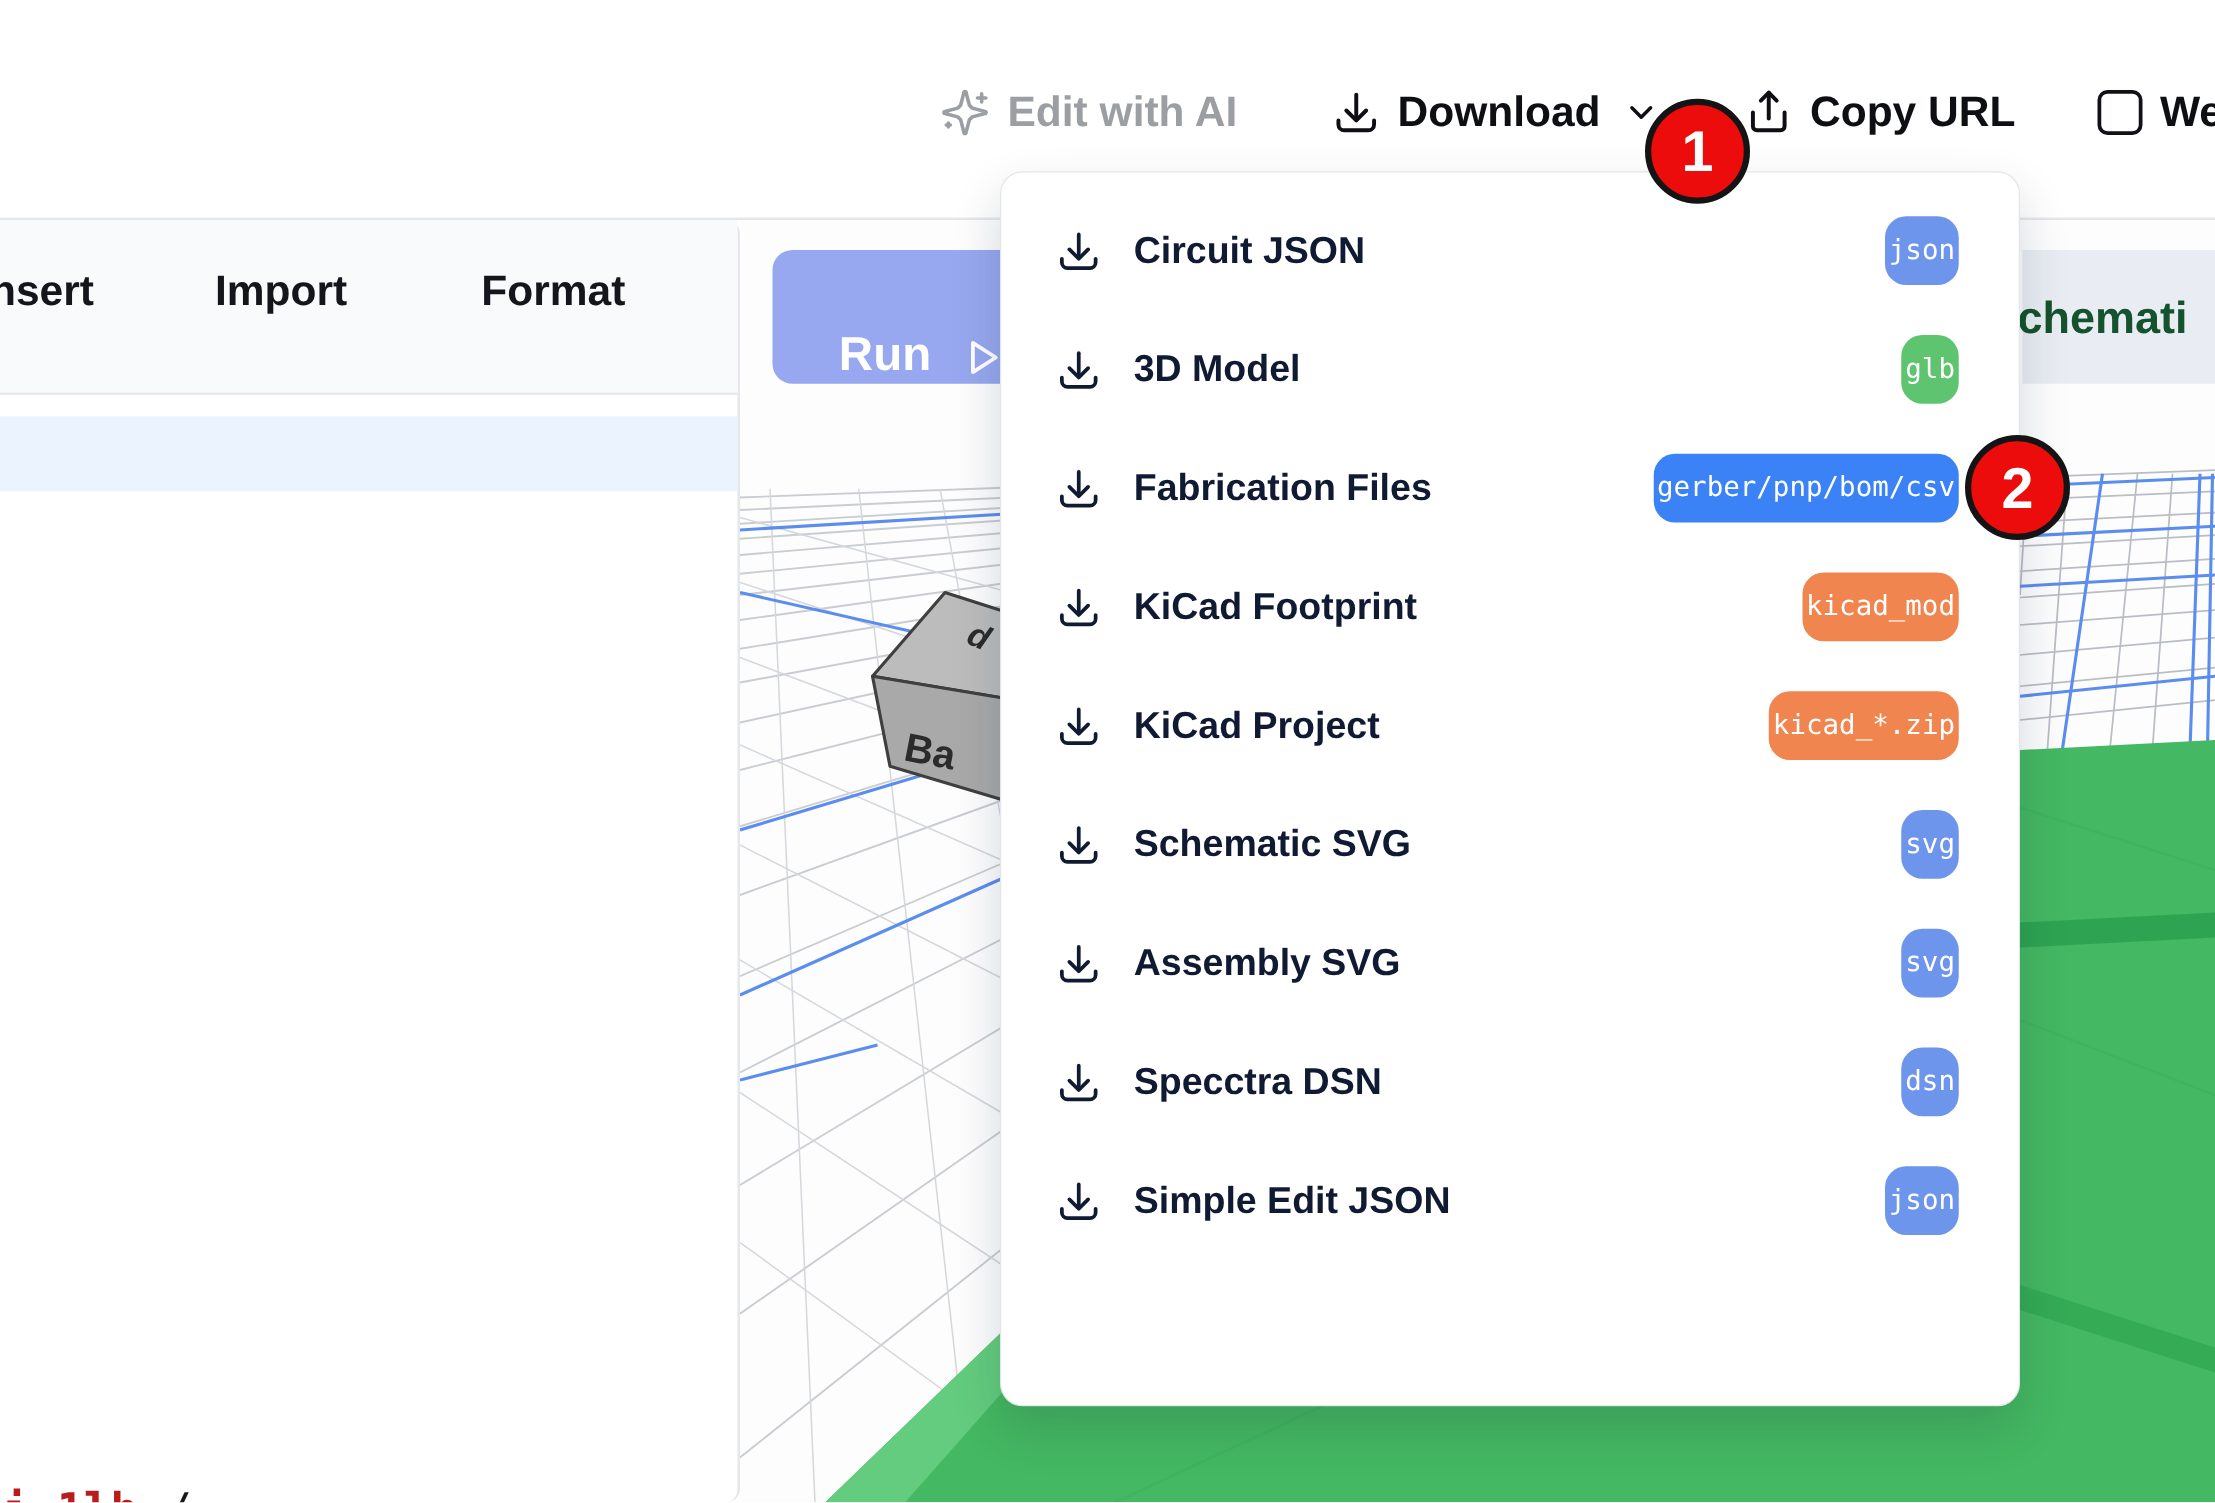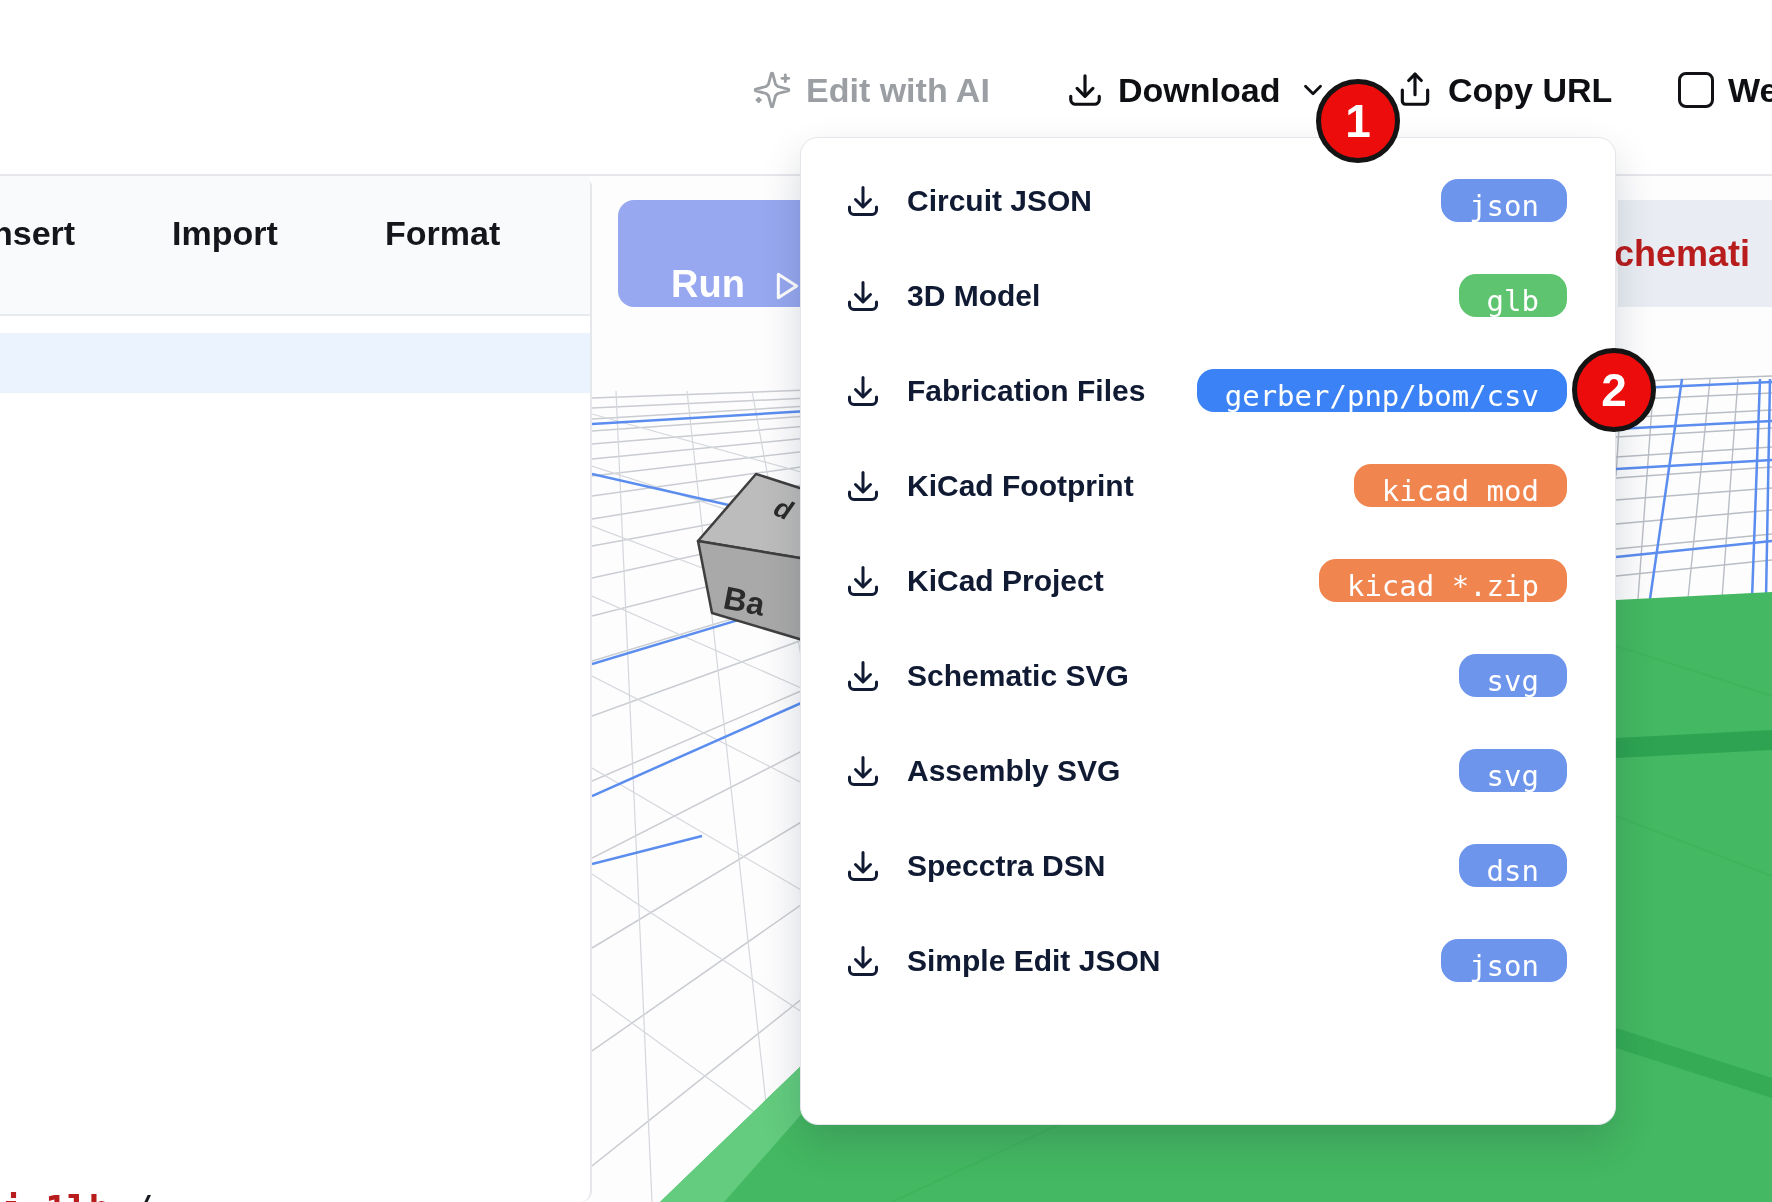--- a/index.html
+++ b/index.html
@@ -26,37 +26,37 @@
   .m-insert{left:-8px;} .m-import{left:172px;} .m-format{left:385px;}
   .active-line{position:absolute;left:0;top:157px;width:100%;height:60px;background:#ebf4fe;}
   .code-fragment{position:absolute;left:2px;top:1012px;font-family:"DejaVu Sans Mono","Liberation Mono",monospace;
                  font-size:36px;font-weight:700;color:#b91c1c;white-space:pre;}
   .code-fragment .slash{color:#15181d;font-weight:400;}
 
   
   .viewer{position:absolute;left:592px;top:176px;width:1180px;height:1026px;background:#fdfdfe;z-index:1;}
   .tab-strip{position:absolute;left:1026px;top:24px;width:154px;height:107px;background:#e9edf3;
              display:flex;align-items:center;z-index:2;cursor:pointer;}
-  .tab-strip span{font-size:36px;font-weight:700;color:#b91c1c;margin-left:-4px;white-space:nowrap;}
+  .tab-strip span{font-size:36px;font-weight:700;color:#14532d;margin-left:-4px;white-space:nowrap;}
 
   
   .run-btn{position:absolute;left:618px;top:200px;width:240px;height:107px;border:none;border-radius:16px;
            background:#97a8f0;color:#fff;font-size:38px;font-weight:700;z-index:3;display:flex;
            align-items:flex-end;justify-content:center;gap:20px;cursor:pointer;
            font-family:"Liberation Sans",sans-serif;}
 
   
   .dropdown{position:absolute;left:800px;top:137px;width:816px;height:988px;background:#ffffff;
             border:1px solid #e3e6ea;border-radius:18px;z-index:5;
             box-shadow:0 18px 40px rgba(15,23,42,.16);padding-top:15px;}
   .drow{height:95px;display:flex;align-items:center;padding:0 48px 0 44px;cursor:pointer;}
   .drow .dicon{flex:0 0 auto;margin-right:26px;display:flex;}
   .drow .dlabel{font-size:30px;font-weight:600;color:#101b33;flex:1 1 auto;white-space:nowrap;}
-  .badge{flex:0 0 auto;height:43px;line-height:55px;border-radius:17px;padding:0 28px;color:#fff;
-         font-family:"DejaVu Sans Mono","Liberation Mono",monospace;font-size:29px;white-space:nowrap;}
+  .badge{flex:0 0 auto;height:55px;line-height:55px;border-radius:17px;padding:0 3px;color:#fff;
+         font-family:"DejaVu Sans Mono","Liberation Mono",monospace;font-size:22px;white-space:nowrap;}
 
   
   .step-badge{position:absolute;width:84px;height:84px;border-radius:50%;background:#ec0c0c;
               border:5px solid #141414;color:#fff;font-size:46px;font-weight:700;display:flex;
               align-items:center;justify-content:center;z-index:6;}
   .step-1{left:1316px;top:79px;}
   .step-2{left:1572px;top:348px;}
 </style>
 </head>
 <body>

